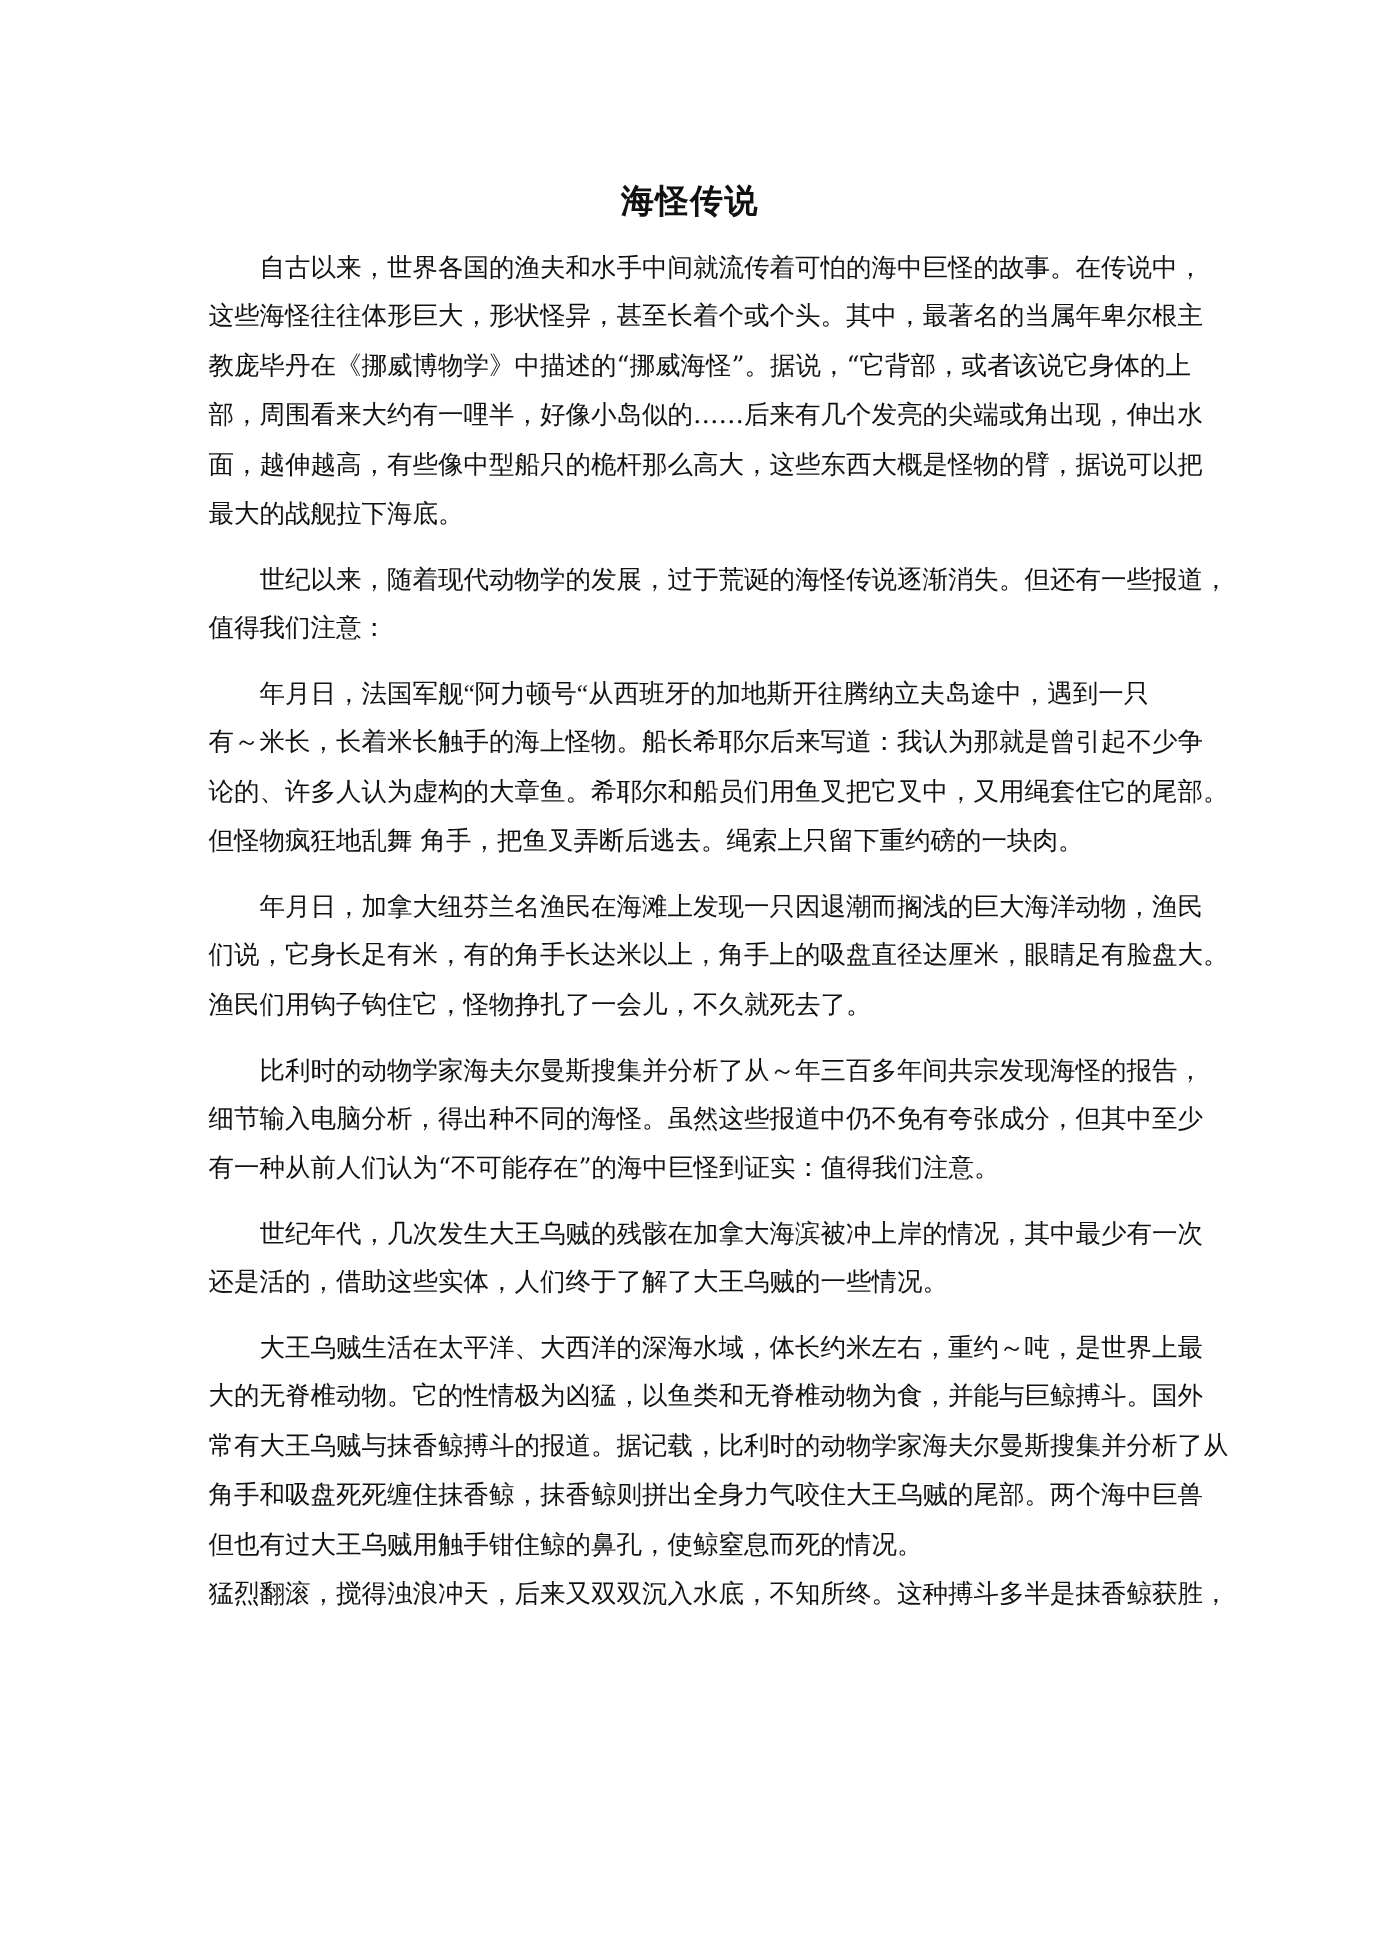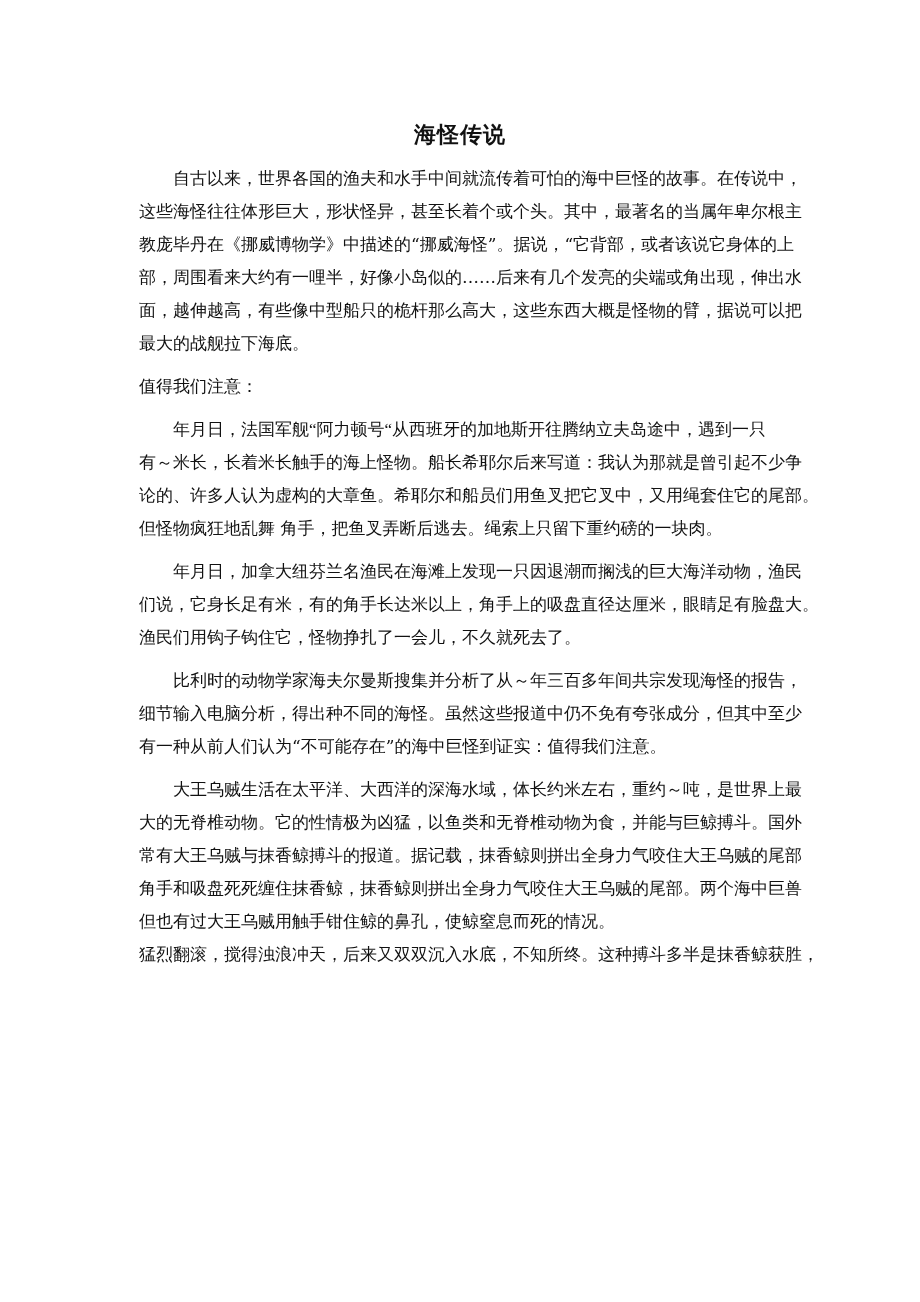--- a/index.html
+++ b/index.html
@@ -27,20 +27,21 @@
     <div class="para">
       <span class="line indent">自古以来，世界各国的渔夫和水手中间就流传着可怕的海中巨怪的故事。在传说中，</span>
       <span class="line">这些海怪往往体形巨大，形状怪异，甚至长着个或个头。其中，最著名的当属年卑尔根主</span>
       <span class="line">教庞毕丹在《挪威博物学》中描述的“挪威海怪”。据说，“它背部，或者该说它身体的上</span>
       <span class="line">部，周围看来大约有一哩半，好像小岛似的……后来有几个发亮的尖端或角出现，伸出水</span>
       <span class="line">面，越伸越高，有些像中型船只的桅杆那么高大，这些东西大概是怪物的臂，据说可以把</span>
       <span class="line last">最大的战舰拉下海底。</span>
     </div>
 
     <div class="para">
+      <span class="line indent">世纪以来，随着现代动物学的发展，过于荒诞的海怪传说逐渐消失。但还有一些报道，</span>
       <span class="line last">值得我们注意：</span>
     </div>
 
     <div class="para">
       <span class="line indent last">年月日，法国军舰“阿力顿号“从西班牙的加地斯开往腾纳立夫岛途中，遇到一只</span>
       <span class="line">有～米长，长着米长触手的海上怪物。船长希耶尔后来写道：我认为那就是曾引起不少争</span>
       <span class="line">论的、许多人认为虚构的大章鱼。希耶尔和船员们用鱼叉把它叉中，又用绳套住它的尾部。</span>
       <span class="line last">但怪物疯狂地乱舞 角手，把鱼叉弄断后逃去。绳索上只留下重约磅的一块肉。</span>
     </div>
 
@@ -49,24 +50,28 @@
       <span class="line">们说，它身长足有米，有的角手长达米以上，角手上的吸盘直径达厘米，眼睛足有脸盘大。</span>
       <span class="line last">渔民们用钩子钩住它，怪物挣扎了一会儿，不久就死去了。</span>
     </div>
 
     <div class="para">
       <span class="line indent">比利时的动物学家海夫尔曼斯搜集并分析了从～年三百多年间共宗发现海怪的报告，</span>
       <span class="line">细节输入电脑分析，得出种不同的海怪。虽然这些报道中仍不免有夸张成分，但其中至少</span>
       <span class="line last">有一种从前人们认为“不可能存在”的海中巨怪到证实：值得我们注意。</span>
     </div>
 
+    <div class="para">
+      <span class="line indent">世纪年代，几次发生大王乌贼的残骸在加拿大海滨被冲上岸的情况，其中最少有一次</span>
+      <span class="line last">还是活的，借助这些实体，人们终于了解了大王乌贼的一些情况。</span>
+    </div>
 
     <div class="para">
       <span class="line indent">大王乌贼生活在太平洋、大西洋的深海水域，体长约米左右，重约～吨，是世界上最</span>
       <span class="line">大的无脊椎动物。它的性情极为凶猛，以鱼类和无脊椎动物为食，并能与巨鲸搏斗。国外</span>
-      <span class="line">常有大王乌贼与抹香鲸搏斗的报道。据记载，抹香鲸则拼出全身力气咬住大王乌贼的尾部</span>
+      <span class="line">常有大王乌贼与抹香鲸搏斗的报道。据记载，比利时的动物学家海夫尔曼斯搜集并分析了从</span>
       <span class="line">角手和吸盘死死缠住抹香鲸，抹香鲸则拼出全身力气咬住大王乌贼的尾部。两个海中巨兽</span>
       <span class="line last">但也有过大王乌贼用触手钳住鲸的鼻孔，使鲸窒息而死的情况。</span>
       <span class="line">猛烈翻滚，搅得浊浪冲天，后来又双双沉入水底，不知所终。这种搏斗多半是抹香鲸获胜，</span>
     </div>
 
   </div>
 </div>
 
 </body></html>

